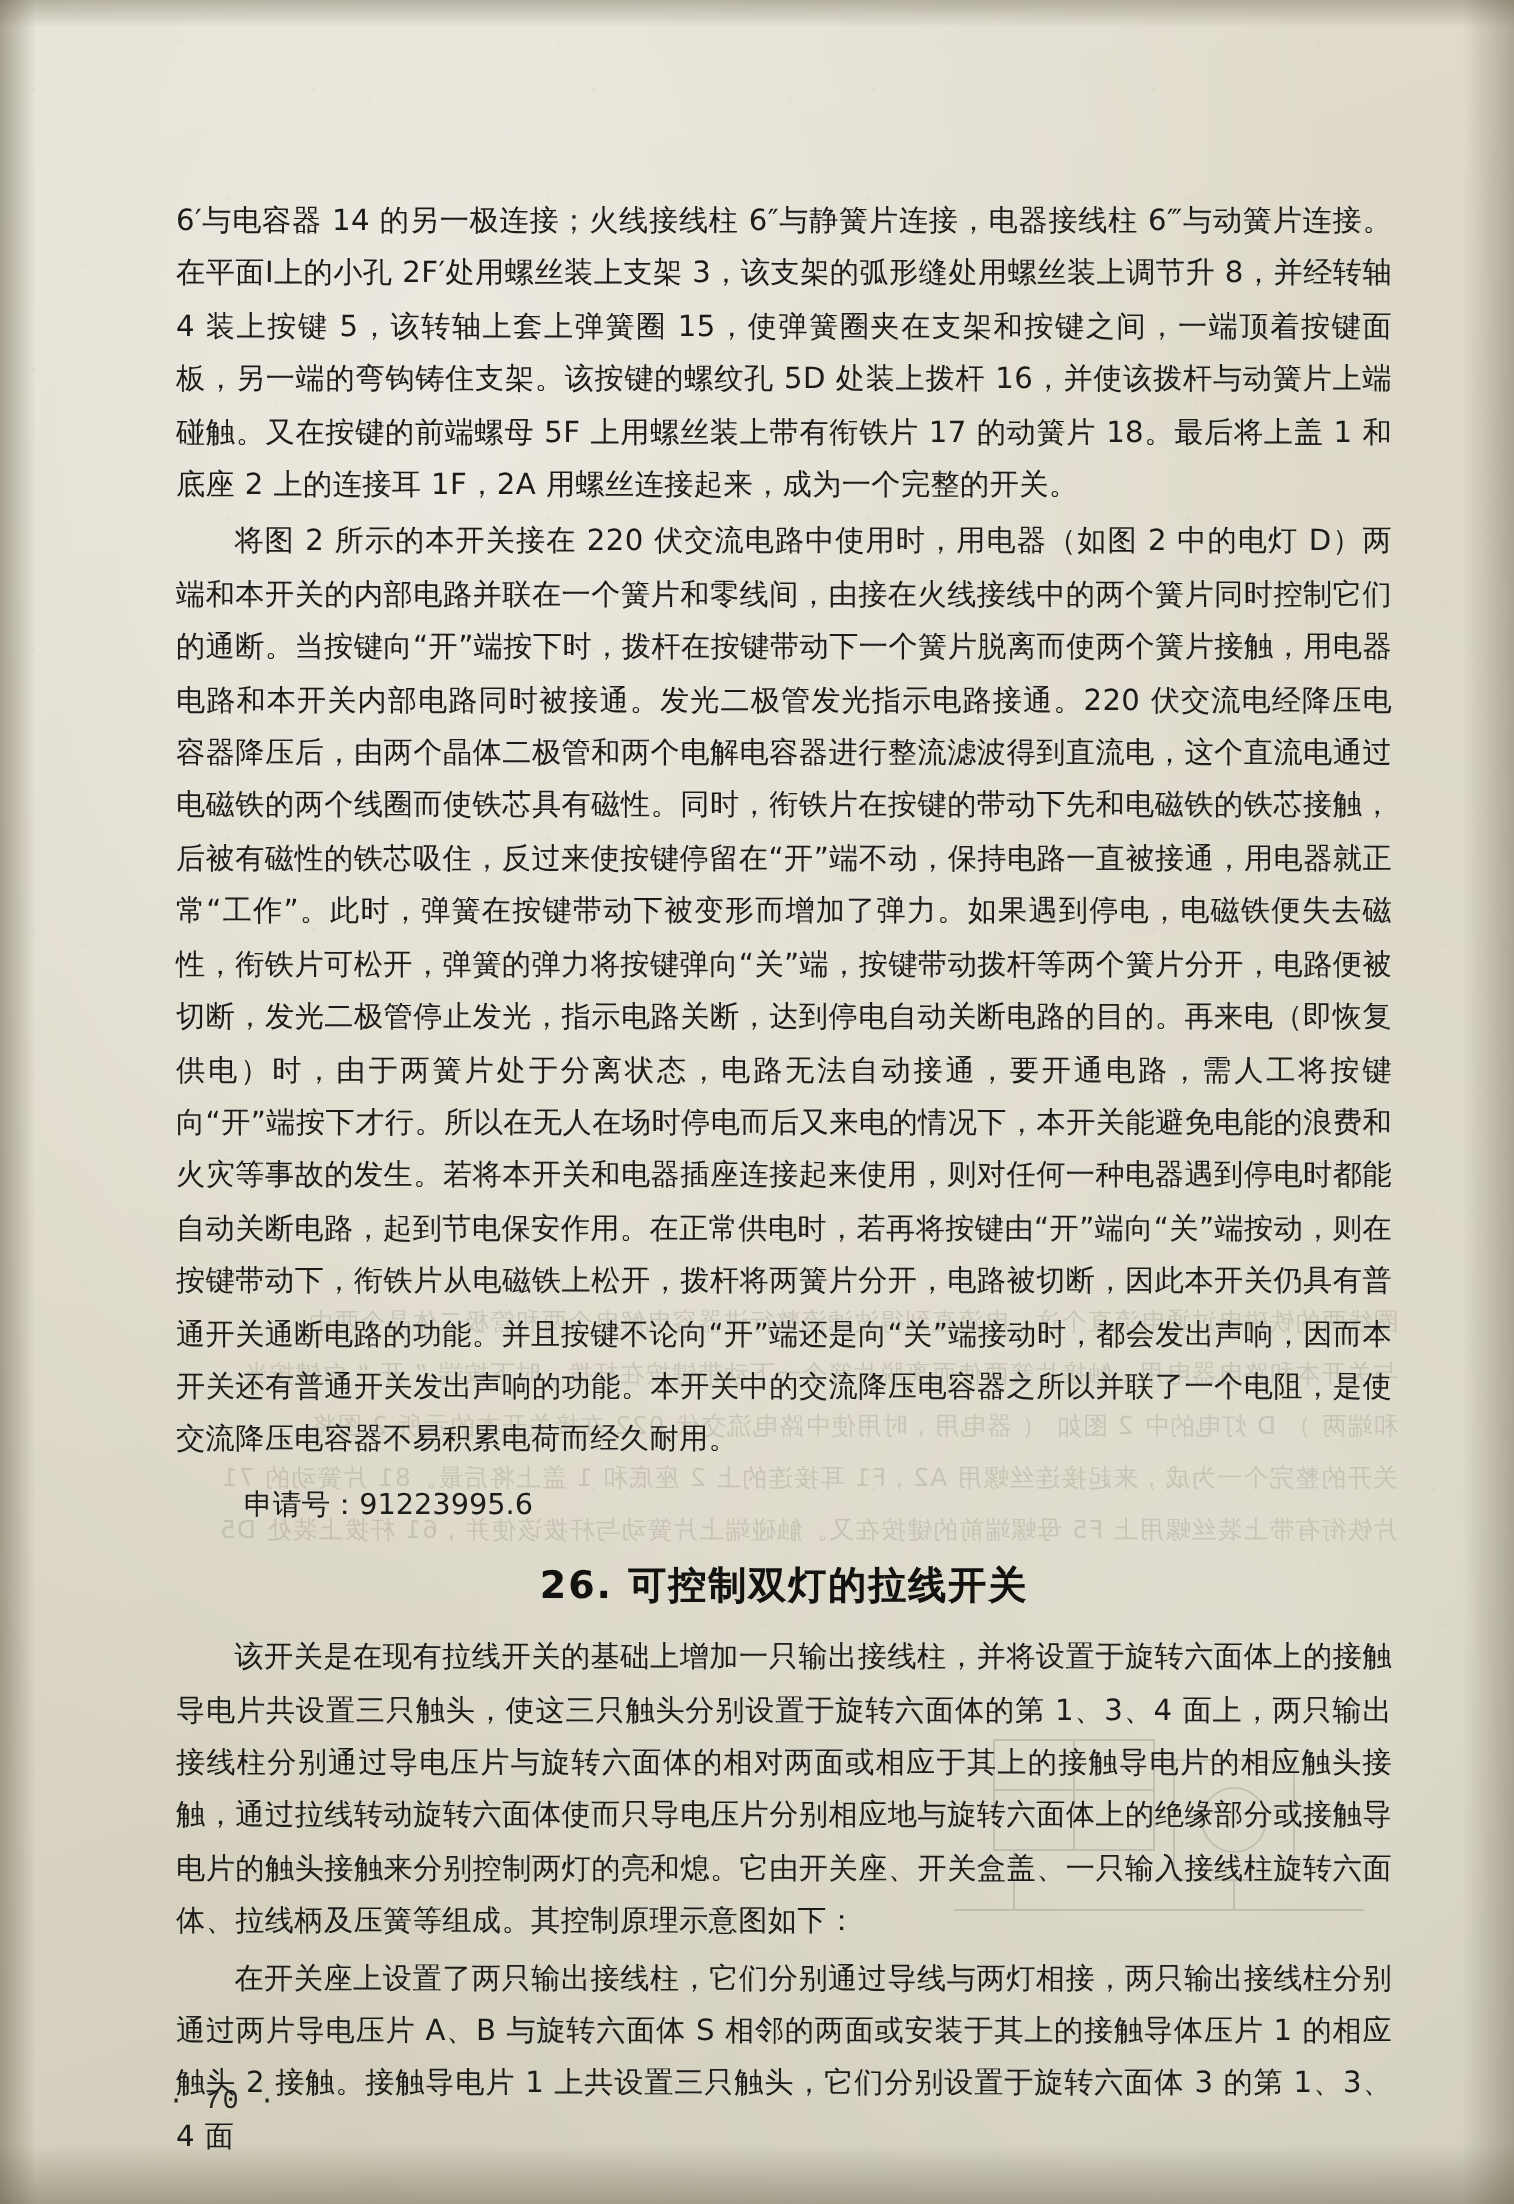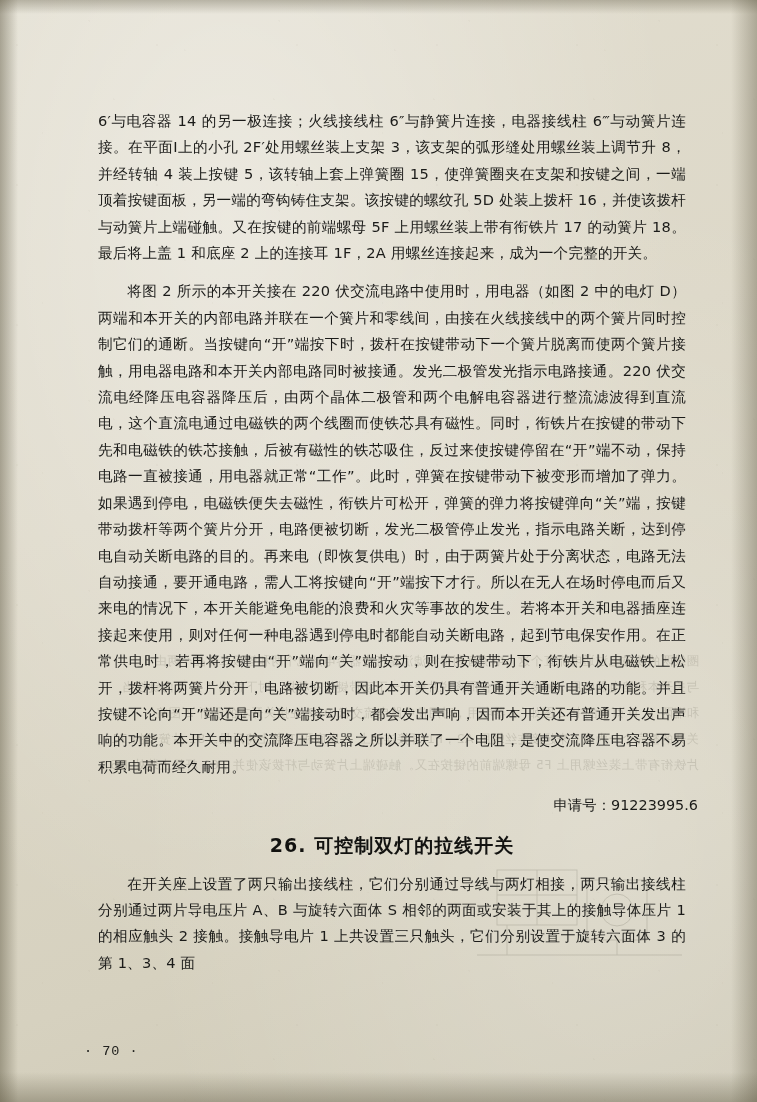--- a/index.html
+++ b/index.html
@@ -93,38 +93,37 @@
     pointer-events: none;
   }
 
   .content {
     position: absolute;
     left: 86px;
     top: 96px;
     width: 612px;
   }
   p.body {
-    margin: 12px;
+    margin: 2px;
     color: #1b1b19;
     font-size: 14.6px;
     line-height: 26.4px;
     text-align: justify;
     text-justify: inter-ideograph;
     letter-spacing: 0.2px;
     font-family: "DejaVu Sans", sans-serif;
   }
   p.indent { text-indent: 2em; }
 
   .meta {
     margin-top: 6px;
     color: #1b1b19;
     font-size: 14.4px;
     line-height: 26.4px;
     font-family: "DejaVu Sans", sans-serif;
-    text-align: right;
   }
   .meta-row { padding-left: 36px; white-space: nowrap; }
 
   h2.section-title {
     margin: 14px 0 10px 0;
     text-align: center;
     font-size: 19px;
     font-weight: bold;
     color: #121210;
     letter-spacing: 1px;
@@ -184,17 +183,18 @@
       <div class="meta-row">
         <span>申请号：</span><span>91223995.6</span>
       </div>
     </div>
 
     <h2 class="section-title">
       <span>26.</span>
       <span>可控制双灯的拉线开关</span>
     </h2>
 
+    <p class="body indent">该开关是在现有拉线开关的基础上增加一只输出接线柱，并将设置于旋转六面体上的接触导电片共设置三只触头，使这三只触头分别设置于旋转六面体的第 1、3、4 面上，两只输出接线柱分别通过导电压片与旋转六面体的相对两面或相应于其上的接触导电片的相应触头接触，通过拉线转动旋转六面体使而只导电压片分别相应地与旋转六面体上的绝缘部分或接触导电片的触头接触来分别控制两灯的亮和熄。它由开关座、开关盒盖、一只输入接线柱旋转六面体、拉线柄及压簧等组成。其控制原理示意图如下：</p>
     <p class="body indent">在开关座上设置了两只输出接线柱，它们分别通过导线与两灯相接，两只输出接线柱分别通过两片导电压片 A、B 与旋转六面体 S 相邻的两面或安装于其上的接触导体压片 1 的相应触头 2 接触。接触导电片 1 上共设置三只触头，它们分别设置于旋转六面体 3 的第 1、3、4 面</p>
   </div>
 
   <div class="page-number">· 70 ·</div>
 </div>
 
 </body></html>

